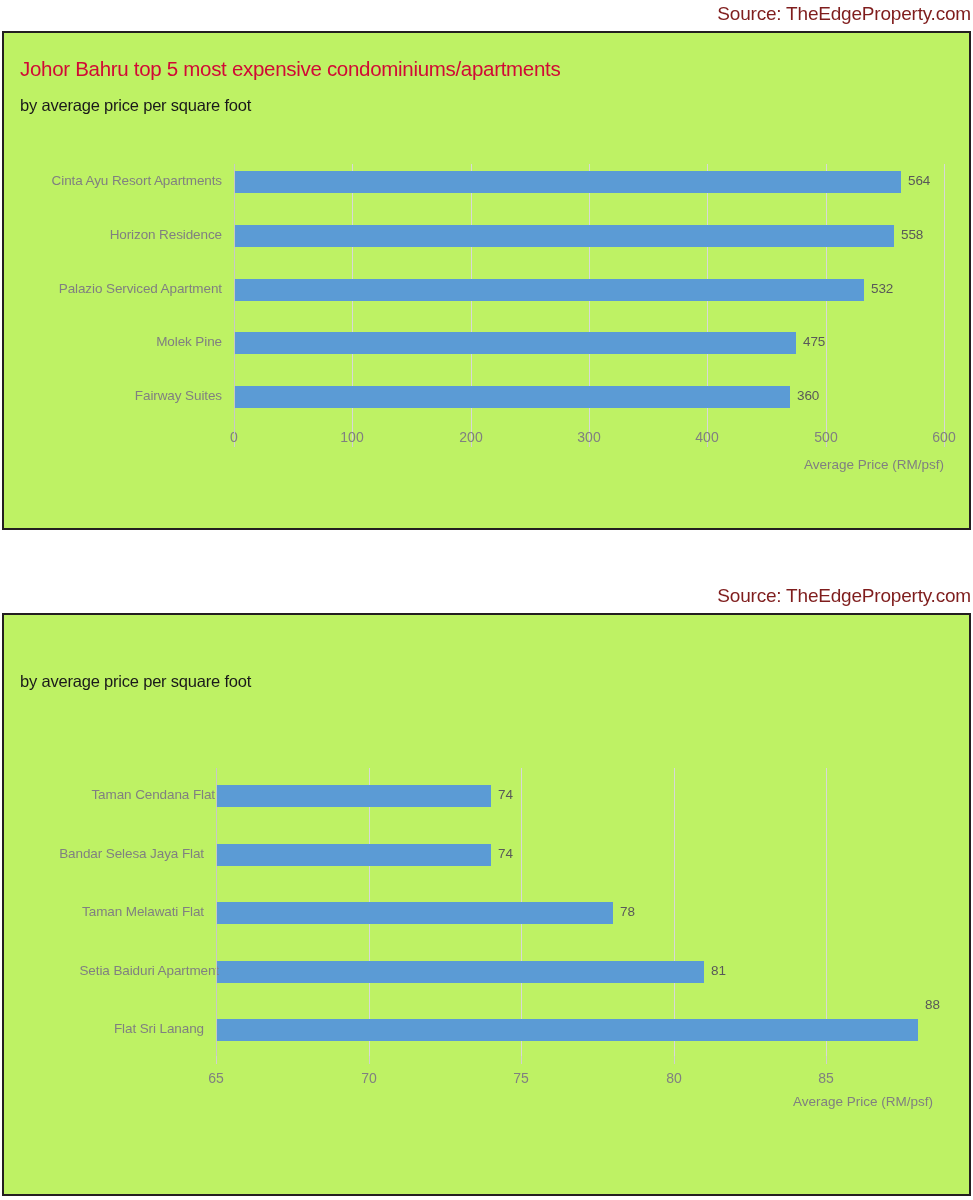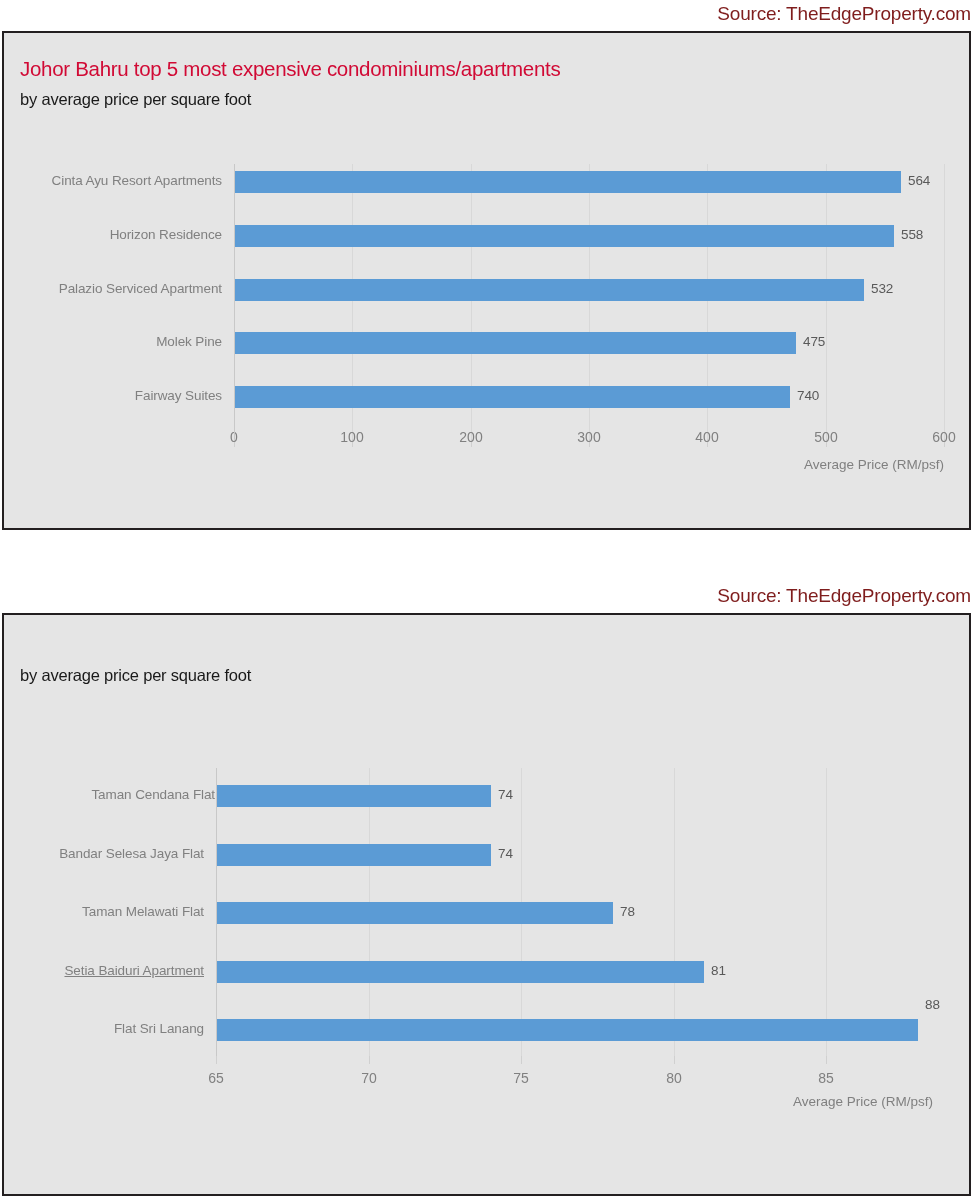--- a/index.html
+++ b/index.html
@@ -21,42 +21,42 @@
     font-family: "Liberation Sans", sans-serif;
     letter-spacing: -0.2px;
     white-space: nowrap;
   }
 
   
   .panel {
     position: absolute;
     left: 2px;
     border: 2px solid #231f20;
-    background: #e5e5e5;
+    background: #bef264;
     overflow: hidden;
     padding-left: 44px;
   }
 
   .titles { position: absolute; left: 16px; }
   .chart-title {
     font-size: 20.5px;
     color: #d10a35;
     font-family: "Liberation Sans", sans-serif;
     letter-spacing: -0.3px;
     white-space: nowrap;
     line-height: 1.18;
   }
   .chart-subtitle {
     font-size: 16.5px;
     color: #1a1a1a;
     font-family: "Liberation Sans", sans-serif;
     letter-spacing: -0.2px;
     white-space: nowrap;
     line-height: 1.3;
-    margin-top: 8px;
+    margin-top: 14px;
   }
 
   
   .plot { position: absolute; }
   .gridline {
     position: absolute;
     top: 0;
     width: 1px;
     background: #d8d8d8;
   }
@@ -150,21 +150,21 @@
         <div class="bar" style="left: 230px; width: 660px; top: 191.8px; height: 22px; background: rgb(91, 155, 213);"></div>
         <div class="val-label" style="left: 897px; top: 193.8px;">558</div>
         <div class="cat-label" style="left: 0px; width: 218px; top: 193.8px;">Horizon Residence</div>
         <div class="bar" style="left: 230px; width: 630px; top: 245.6px; height: 22px; background: rgb(91, 155, 213);"></div>
         <div class="val-label" style="left: 867px; top: 247.6px;">532</div>
         <div class="cat-label" style="left: 0px; width: 218px; top: 247.6px;">Palazio Serviced Apartment</div>
         <div class="bar" style="left: 230px; width: 562px; top: 299.4px; height: 22px; background: rgb(91, 155, 213);"></div>
         <div class="val-label" style="left: 799px; top: 301.4px;">475</div>
         <div class="cat-label" style="left: 0px; width: 218px; top: 301.4px;">Molek Pine</div>
         <div class="bar" style="left: 230px; width: 556px; top: 353.2px; height: 22px; background: rgb(91, 155, 213);"></div>
-        <div class="val-label" style="left: 793px; top: 355.2px;">740</div>
+        <div class="val-label" style="left: 793px; top: 355.2px;">360</div>
         <div class="cat-label" style="left: 0px; width: 218px; top: 355.2px;">Fairway Suites</div>
         <div class="axisline" style="left: 230px; top: 131px; height: 275px;"></div>
         <div class="axis-title" style="left: 230px; width: 710px; top: 424px;">Average Price (RM/psf)</div>
       </div>
   </div>
 
   <div class="source-line" id="source2" style="top:585px;">Source: TheEdgeProperty.com</div>
 
   <div class="panel" id="panel2" style="top:613px; width:969px; height:583px;">
 
@@ -192,21 +192,21 @@
         <div class="val-label" style="left: 494px; top: 172px;">74</div>
         <div class="cat-label" style="left: 11px; width: 200px; top: 172px;">Taman Cendana Flat</div>
         <div class="bar" style="left: 212px; width: 275px; top: 228.5px; height: 22px; background: rgb(91, 155, 213);"></div>
         <div class="val-label" style="left: 494px; top: 230.5px;">74</div>
         <div class="cat-label" style="left: 0px; width: 200px; top: 230.5px;">Bandar Selesa Jaya Flat</div>
         <div class="bar" style="left: 212px; width: 397px; top: 287px; height: 22px; background: rgb(91, 155, 213);"></div>
         <div class="val-label" style="left: 616px; top: 289px;">78</div>
         <div class="cat-label" style="left: 0px; width: 200px; top: 289px;">Taman Melawati Flat</div>
         <div class="bar" style="left: 212px; width: 488px; top: 345.5px; height: 22px; background: rgb(91, 155, 213);"></div>
         <div class="val-label" style="left: 707px; top: 347.5px;">81</div>
-        <div class="cat-label" style="left: 0px; width: 200px; top: 347.5px; text-decoration: underline;">Setia Baiduri Apartment</div>
+        <div class="cat-label" style="left: 15px; width: 200px; top: 347.5px;">Setia Baiduri Apartment</div>
         <div class="bar" style="left: 212px; width: 702px; top: 404px; height: 22px; background: rgb(91, 155, 213);"></div>
         <div class="val-label" style="left: 921px; top: 382px; text-align: right;">88</div>
         <div class="cat-label" style="left: 0px; width: 200px; top: 406px;">Flat Sri Lanang</div>
         <div class="axisline" style="left: 212px; top: 153px; height: 288px;"></div>
         <div class="axis-title" style="left: 212px; width: 717px; top: 479px;">Average Price (RM/psf)</div>
       </div>
   </div>
 
 </div>
 

